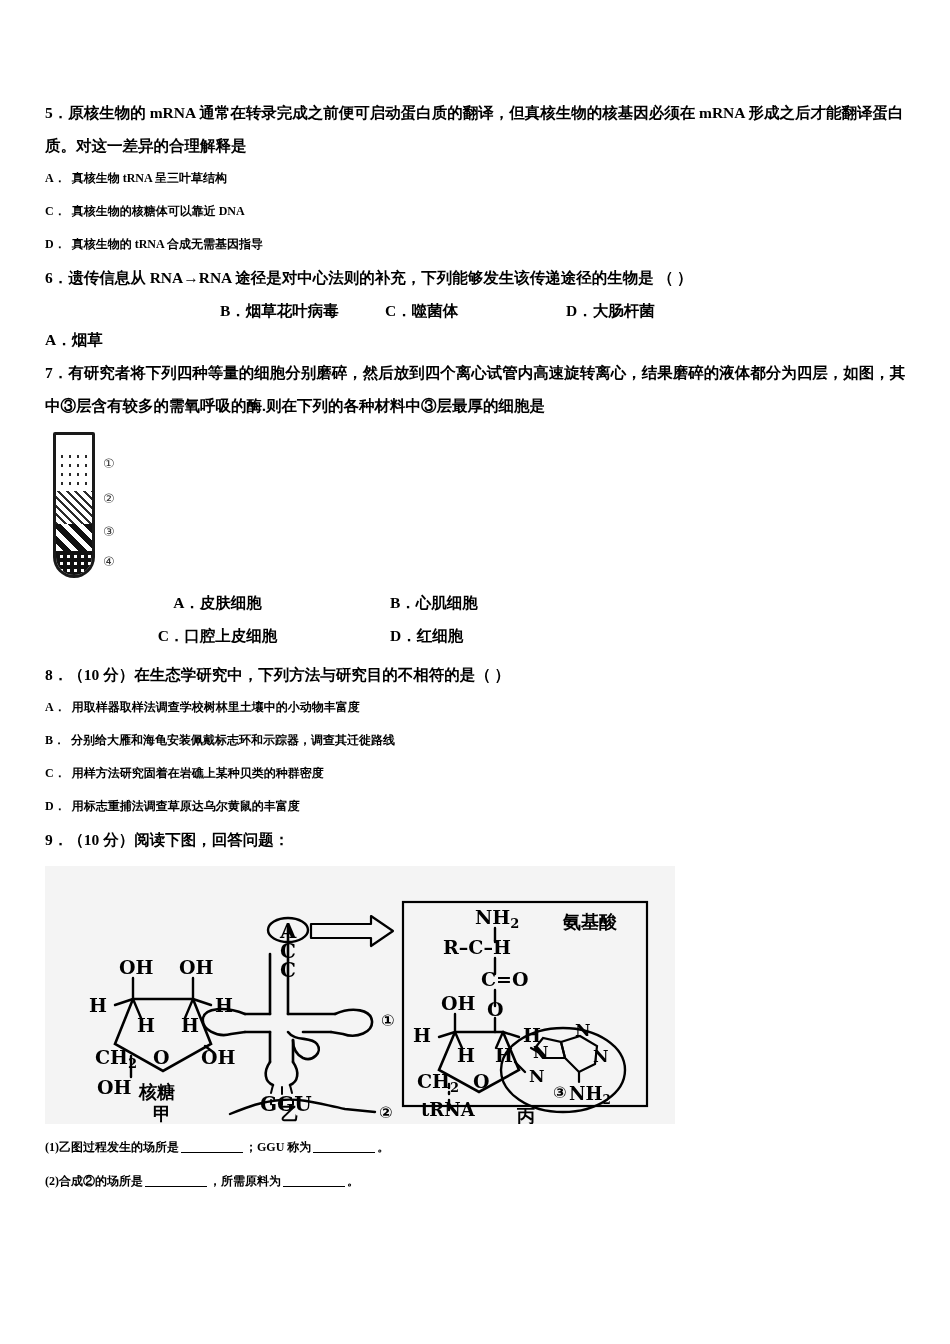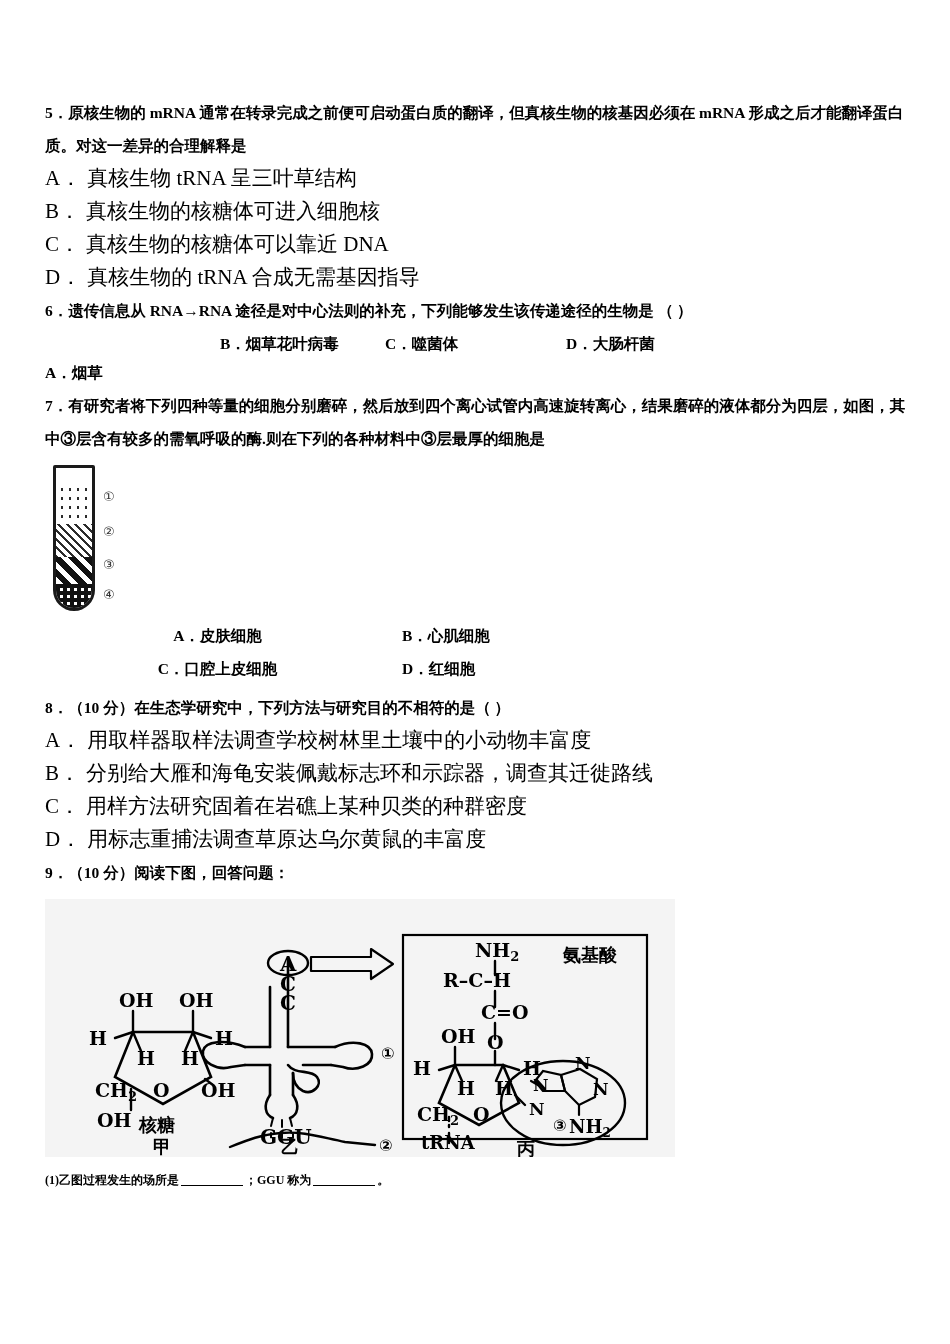--- a/index.html
+++ b/index.html
@@ -28,34 +28,34 @@
     top: 96px;
     width: 868px;
   }
   .stem {
     font-size: 15.5px;
     line-height: 33px;
     font-weight: bold;
     margin-bottom: 0px;
   }
   .opt {
-    font-size: 21px;
+    font-size: 12px;
     line-height: 33px;
-    font-weight: normal;
+    font-weight: bold;
   }
   .opt .lbl { margin-right: 6px; }
 
   .optrow {
     display: flex;
     font-size: 15.5px;
     line-height: 33px;
     font-weight: bold;
   }
   .optrow .cell1 { width: 345px; flex: 0 0 345px; text-align: center; }
-  .optrow .cell2 { flex: 1 1 auto; margin-left: 12px; }
+  .optrow .cell2 { flex: 1 1 auto; }
 
   .inline-opts {
     display: flex;
     font-size: 15.5px;
     line-height: 33px;
     font-weight: bold;
   }
   .inline-opts .io1 { width: 175px; flex: 0 0 175px; margin-top: 29px; }
   .inline-opts .io2 { width: 165px; flex: 0 0 165px; }
   .inline-opts .io3 { width: 165px; flex: 0 0 165px; }
@@ -168,23 +168,20 @@
 </style>
 </head>
 <body>
 
 <div class="page">
  <div class="content">
 
   <div class="stem">5．原核生物的 mRNA 通常在转录完成之前便可启动蛋白质的翻译，但真核生物的核基因必须在 mRNA 形成之后才能翻译蛋白质。对这一差异的合理解释是</div>
   <div class="opt">
     <span class="lbl">A．</span><span>真核生物 tRNA 呈三叶草结构</span>
-  </div>
-  <div class="opt">
-    <span class="lbl">B．</span><span>真核生物的核糖体可进入细胞核</span>
   </div>
   <div class="opt">
     <span class="lbl">C．</span><span>真核生物的核糖体可以靠近 DNA</span>
   </div>
   <div class="opt">
     <span class="lbl">D．</span><span>真核生物的 tRNA 合成无需基因指导</span>
   </div>
 
   <div class="stem">6．遗传信息从 RNA→RNA 途径是对中心法则的补充，下列能够发生该传递途径的生物是 （      ）</div>
   <div class="inline-opts">
@@ -406,15 +403,18 @@
         <text x="524" y="234" font-size="18" font-family="DejaVu Serif, serif">NH<tspan font-size="12" dy="4">2</tspan></text>
         <text x="518" y="62" font-size="18">氨基酸</text>
         <text x="472" y="256" font-size="18">丙</text>
       </g>
     </svg>
   </div>
 
   <div class="fillq">
     <span>(1)</span><span>乙图过程发生的场所是</span><span class="blank-u"></span><span>；GGU 称为</span><span class="blank-u"></span><span>。</span>
   </div>
+  <div class="fillq">
+    <span>(2)</span><span>合成②的场所是</span><span class="blank-u"></span><span>，所需原料为</span><span class="blank-u"></span><span>。</span>
+  </div>
 
  </div>
 </div>
 
 </body></html>

